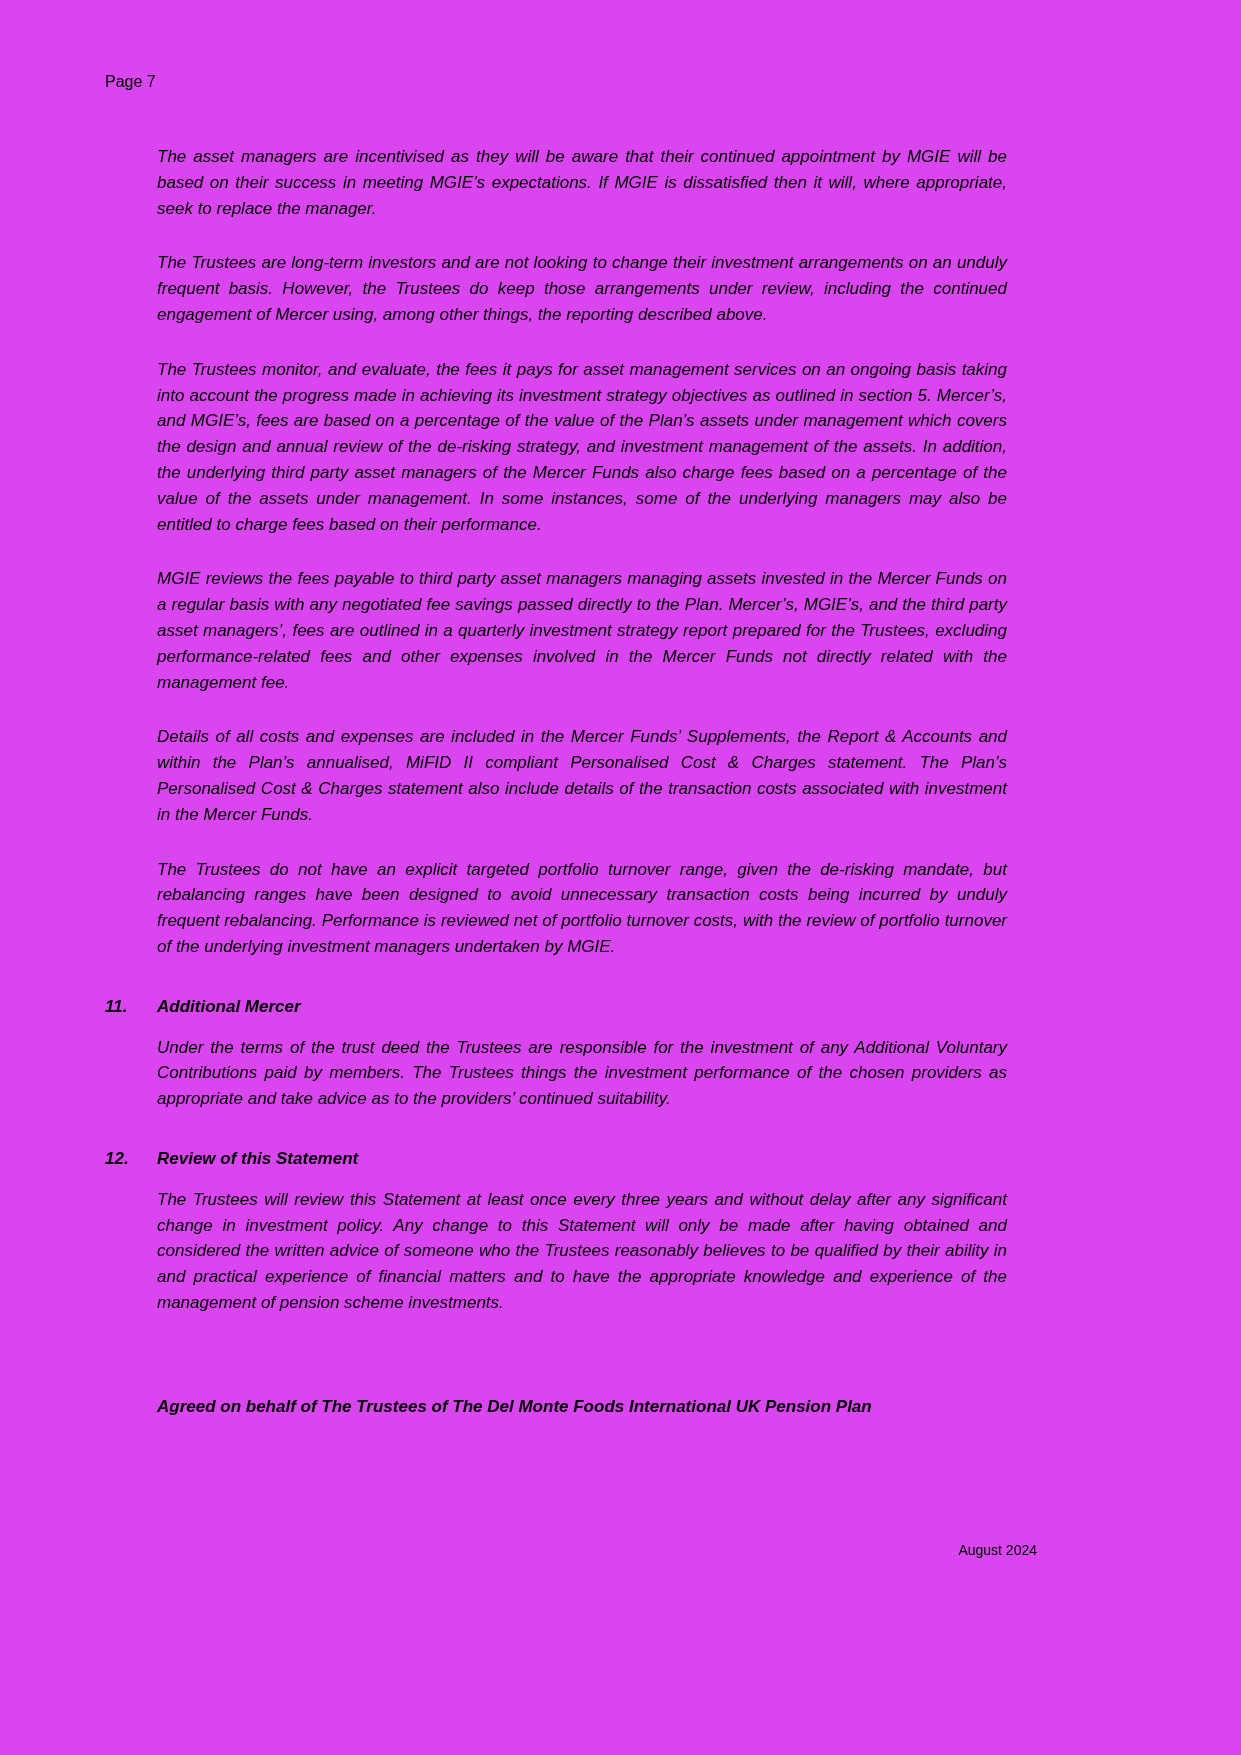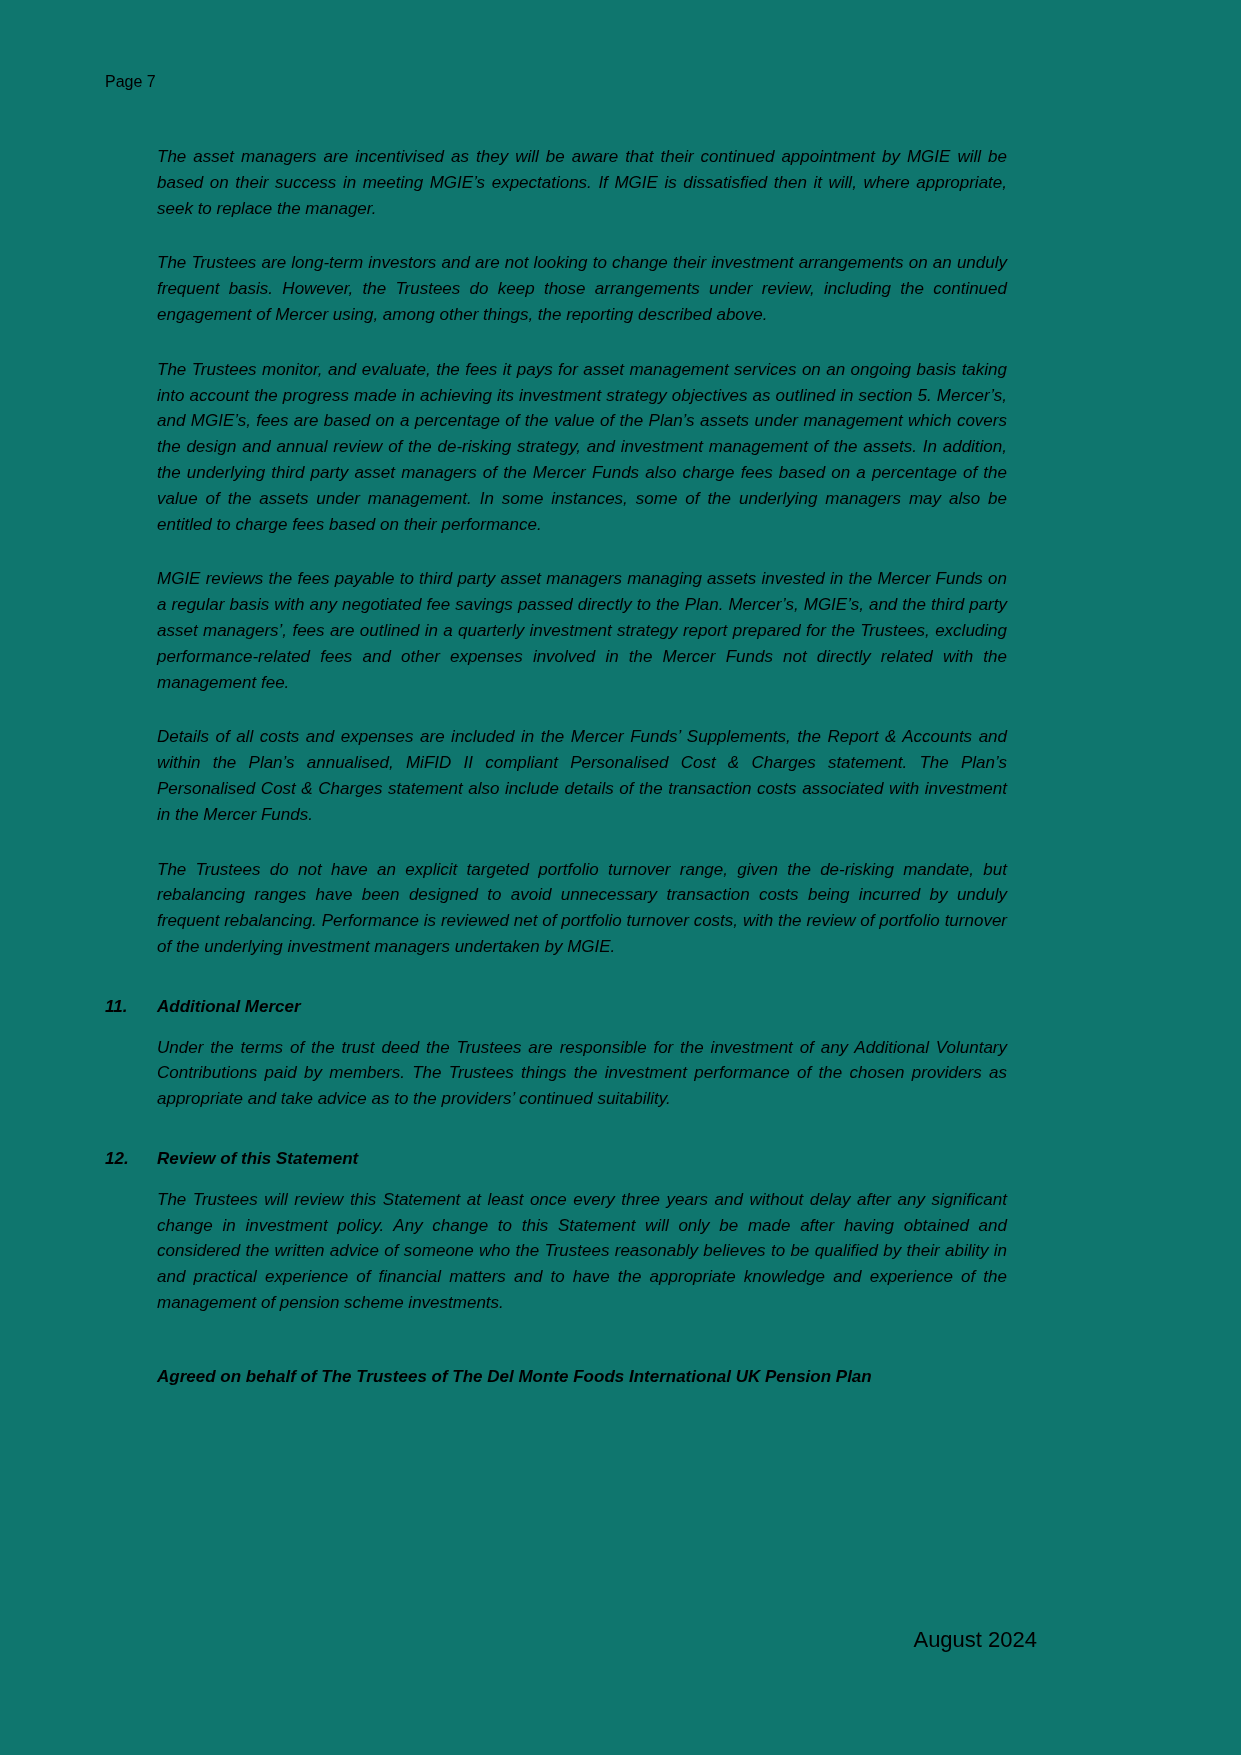--- a/index.html
+++ b/index.html
@@ -4,21 +4,21 @@
 <style>
   html, body {
     margin: 0;
     padding: 0;
     background: #ffffff;
   }
   .page {
     position: relative;
     width: 1241px;
     height: 1755px;
-    background: #0f766e;
+    background: #d946ef;
     color: #000000;
     font-family: "Liberation Sans", "DejaVu Sans", sans-serif;
     overflow: hidden;
   }
   .page-number {
     position: absolute;
     left: 105px;
     top: 72px;
     font-size: 16px;
     line-height: 20px;
@@ -41,29 +41,29 @@
     font-weight: 700;
     margin: 34px 0 15px 0;
   }
   .sec-num {
     position: absolute;
     left: -52px;
     top: 0;
     text-align: center;
   }
   .agreement {
-    margin: 48px 0 0 0;
+    margin: 78px 0 0 0;
     font-weight: 700;
     text-align: left;
   }
   .footer-date {
     position: absolute;
-    top: 1629px;
+    top: 1539px;
     right: 204px;
-    font-size: 22px;
+    font-size: 14px;
     line-height: 22px;
   }
 </style>
 </head>
 <body>
 
 <div class="page">
 
   <div class="page-number">Page 7</div>
 

